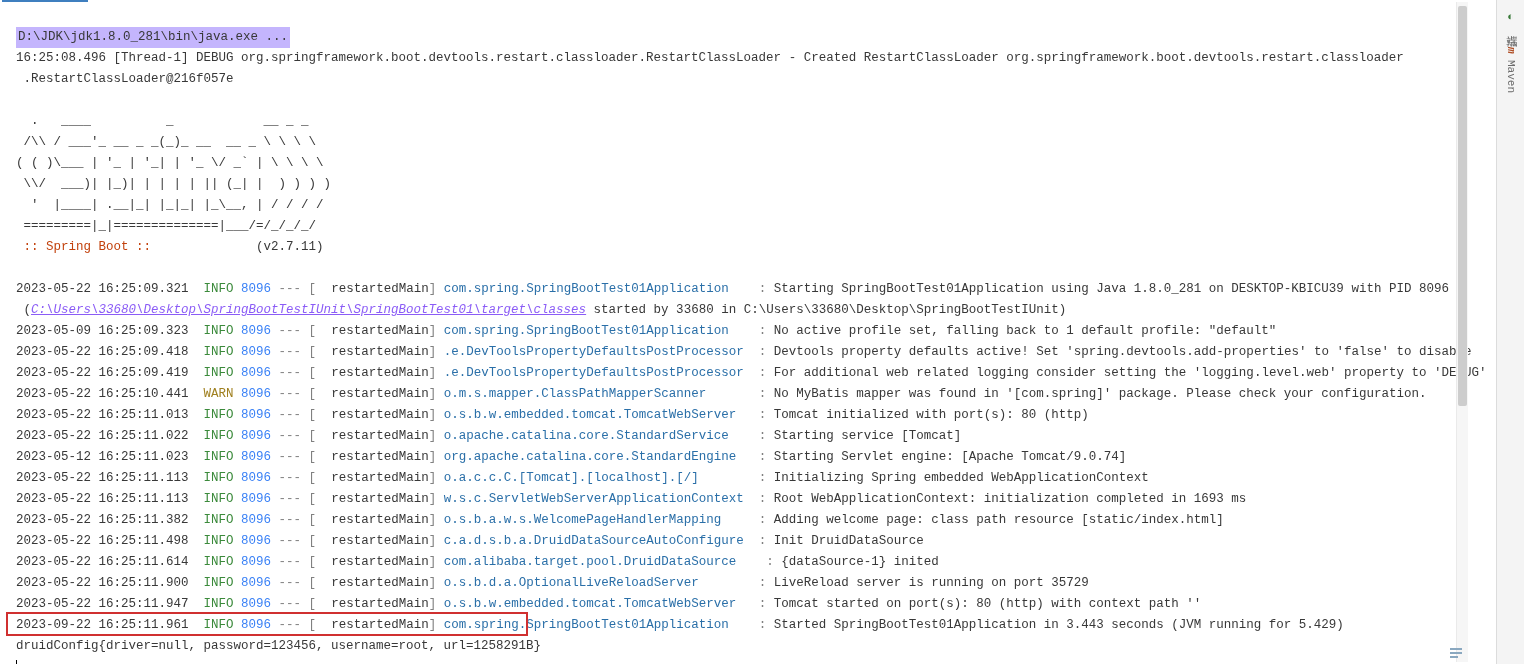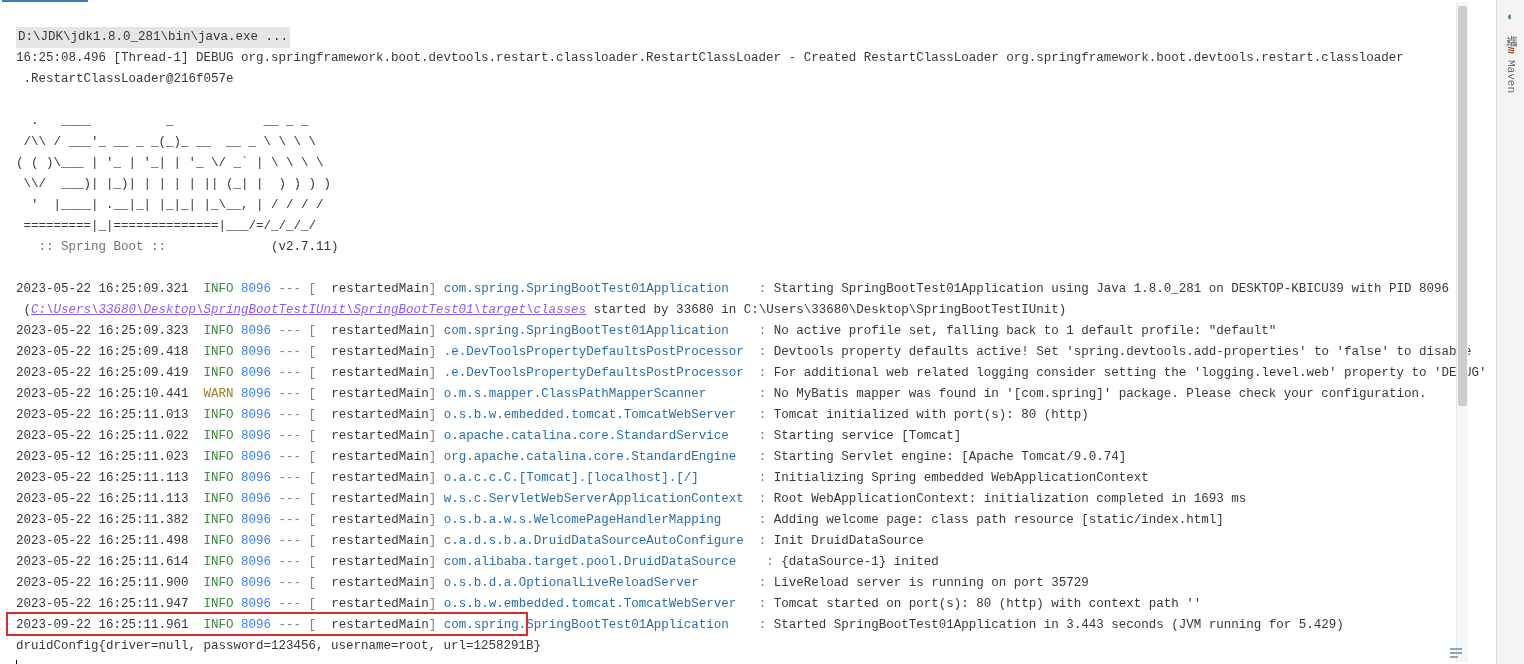--- a/index.html
+++ b/index.html
@@ -29,28 +29,28 @@
     height: 2px;
     background: #3f7fbf;
     margin-left: 2px;
   }
   .console {
     padding: 4px 8px 8px 16px;
     line-height: 21px;
     white-space: pre;
     font-family: "Consolas","Courier New",monospace;
   }
-  .cmd-line { background: #e5e5e5; display: inline-block; padding: 0 2px;}
+  .cmd-line { background: #c4b5fd; display: inline-block; padding: 0 2px;}
   .level-info { color:#3b8a3b;text-align:center;}
   .level-warn { color:#a08020;}
   .pid { color:#3b82f6;}
   .sep { color:#808080;}
   .logger { color:#2a6fa8;text-align:center;}
   .link { color:#8b5cf6; text-decoration: underline; cursor:pointer;font-style:italic;}
-  .spring-boot { color:#737373;margin-left:15px;}
+  .spring-boot { color:#c2410c;}
   .highlight-box {
     border: 2px solid #d03030;
     position: absolute;
     pointer-events: none;
   }
   .right-stripe {
     position: absolute;
     right: 0;
     top: 0;
     width: 28px;
@@ -121,21 +121,21 @@
 <span>  .   ____          _            __ _ _</span>
 <span> /\\ / ___'_ __ _ _(_)_ __  __ _ \ \ \ \</span>
 <span>( ( )\___ | '_ | '_| | '_ \/ _` | \ \ \ \</span>
 <span> \\/  ___)| |_)| | | | | || (_| |  ) ) ) )</span>
 <span>  '  |____| .__|_| |_|_| |_\__, | / / / /</span>
 <span> =========|_|==============|___/=/_/_/_/</span>
 <span class="spring-boot"> :: Spring Boot :: </span>             <span>(v2.7.11)</span>
 
 <span>2023-05-22 16:25:09.321</span>  <span class="level-info">INFO</span> <span class="pid">8096</span> <span class="sep">--- [</span><span>  restartedMain</span><span class="sep">]</span> <span class="logger">com.spring.SpringBootTest01Application</span>    <span class="sep">:</span> <span>Starting SpringBootTest01Application using Java 1.8.0_281 on DESKTOP-KBICU39 with PID 8096 </span>
 <span> (</span><span class="link">C:\Users\33680\Desktop\SpringBootTestIUnit\SpringBootTest01\target\classes</span><span> started by 33680 in C:\Users\33680\Desktop\SpringBootTestIUnit)</span>
-<span>2023-05-22 16:25:09.323</span>  <span class="level-info">INFO</span> <span class="pid">8096</span> <span class="sep">--- [</span><span>  restartedMain</span><span class="sep">]</span> <span class="logger">com.spring.SpringBootTest01Application</span>    <span class="sep">:</span> <span>No active profile set, falling back to 1 default profile: "default"</span>
+<span>2023-05-09 16:25:09.323</span>  <span class="level-info">INFO</span> <span class="pid">8096</span> <span class="sep">--- [</span><span>  restartedMain</span><span class="sep">]</span> <span class="logger">com.spring.SpringBootTest01Application</span>    <span class="sep">:</span> <span>No active profile set, falling back to 1 default profile: "default"</span>
 <span>2023-05-22 16:25:09.418</span>  <span class="level-info">INFO</span> <span class="pid">8096</span> <span class="sep">--- [</span><span>  restartedMain</span><span class="sep">]</span> <span class="logger">.e.DevToolsPropertyDefaultsPostProcessor</span>  <span class="sep">:</span> <span>Devtools property defaults active! Set 'spring.devtools.add-properties' to 'false' to disable</span>
 <span>2023-05-22 16:25:09.419</span>  <span class="level-info">INFO</span> <span class="pid">8096</span> <span class="sep">--- [</span><span>  restartedMain</span><span class="sep">]</span> <span class="logger">.e.DevToolsPropertyDefaultsPostProcessor</span>  <span class="sep">:</span> <span>For additional web related logging consider setting the 'logging.level.web' property to 'DEBUG'</span>
 <span>2023-05-22 16:25:10.441</span>  <span class="level-warn">WARN</span> <span class="pid">8096</span> <span class="sep">--- [</span><span>  restartedMain</span><span class="sep">]</span> <span class="logger">o.m.s.mapper.ClassPathMapperScanner</span>       <span class="sep">:</span> <span>No MyBatis mapper was found in '[com.spring]' package. Please check your configuration.</span>
 <span>2023-05-22 16:25:11.013</span>  <span class="level-info">INFO</span> <span class="pid">8096</span> <span class="sep">--- [</span><span>  restartedMain</span><span class="sep">]</span> <span class="logger">o.s.b.w.embedded.tomcat.TomcatWebServer</span>   <span class="sep">:</span> <span>Tomcat initialized with port(s): 80 (http)</span>
 <span>2023-05-22 16:25:11.022</span>  <span class="level-info">INFO</span> <span class="pid">8096</span> <span class="sep">--- [</span><span>  restartedMain</span><span class="sep">]</span> <span class="logger">o.apache.catalina.core.StandardService</span>    <span class="sep">:</span> <span>Starting service [Tomcat]</span>
 <span>2023-05-12 16:25:11.023</span>  <span class="level-info">INFO</span> <span class="pid">8096</span> <span class="sep">--- [</span><span>  restartedMain</span><span class="sep">]</span> <span class="logger">org.apache.catalina.core.StandardEngine</span>   <span class="sep">:</span> <span>Starting Servlet engine: [Apache Tomcat/9.0.74]</span>
 <span>2023-05-22 16:25:11.113</span>  <span class="level-info">INFO</span> <span class="pid">8096</span> <span class="sep">--- [</span><span>  restartedMain</span><span class="sep">]</span> <span class="logger">o.a.c.c.C.[Tomcat].[localhost].[/]</span>        <span class="sep">:</span> <span>Initializing Spring embedded WebApplicationContext</span>
 <span>2023-05-22 16:25:11.113</span>  <span class="level-info">INFO</span> <span class="pid">8096</span> <span class="sep">--- [</span><span>  restartedMain</span><span class="sep">]</span> <span class="logger">w.s.c.ServletWebServerApplicationContext</span>  <span class="sep">:</span> <span>Root WebApplicationContext: initialization completed in 1693 ms</span>
 <span>2023-05-22 16:25:11.382</span>  <span class="level-info">INFO</span> <span class="pid">8096</span> <span class="sep">--- [</span><span>  restartedMain</span><span class="sep">]</span> <span class="logger">o.s.b.a.w.s.WelcomePageHandlerMapping</span>     <span class="sep">:</span> <span>Adding welcome page: class path resource [static/index.html]</span>
 <span>2023-05-22 16:25:11.498</span>  <span class="level-info">INFO</span> <span class="pid">8096</span> <span class="sep">--- [</span><span>  restartedMain</span><span class="sep">]</span> <span class="logger">c.a.d.s.b.a.DruidDataSourceAutoConfigure</span>  <span class="sep">:</span> <span>Init DruidDataSource</span>

